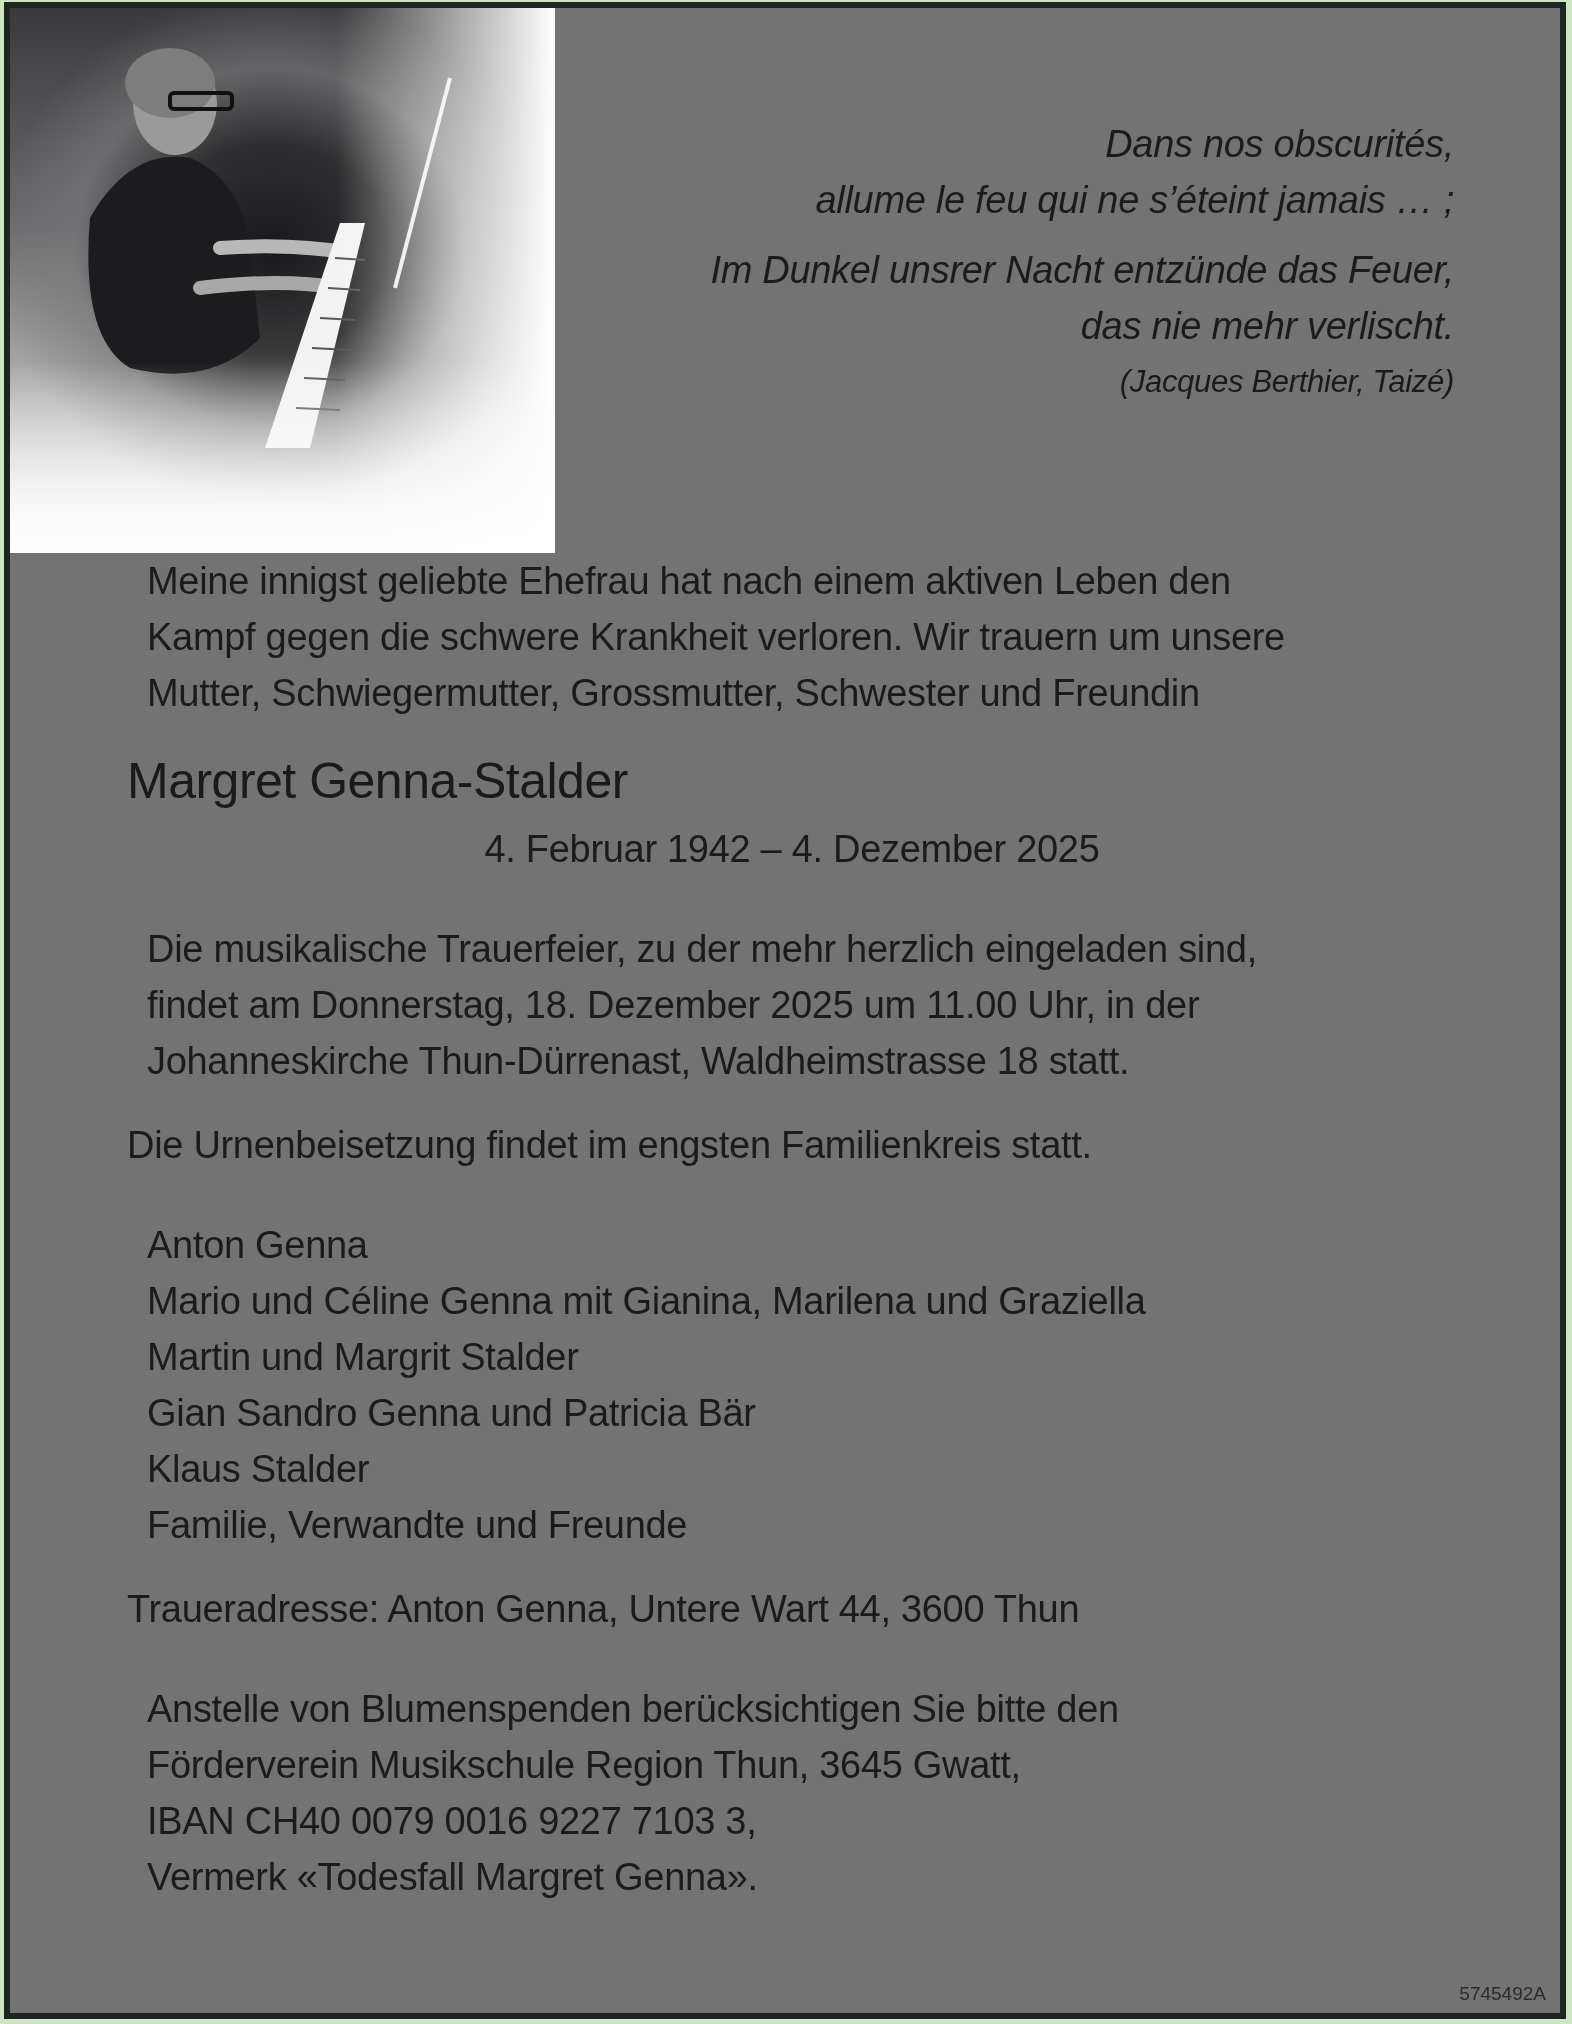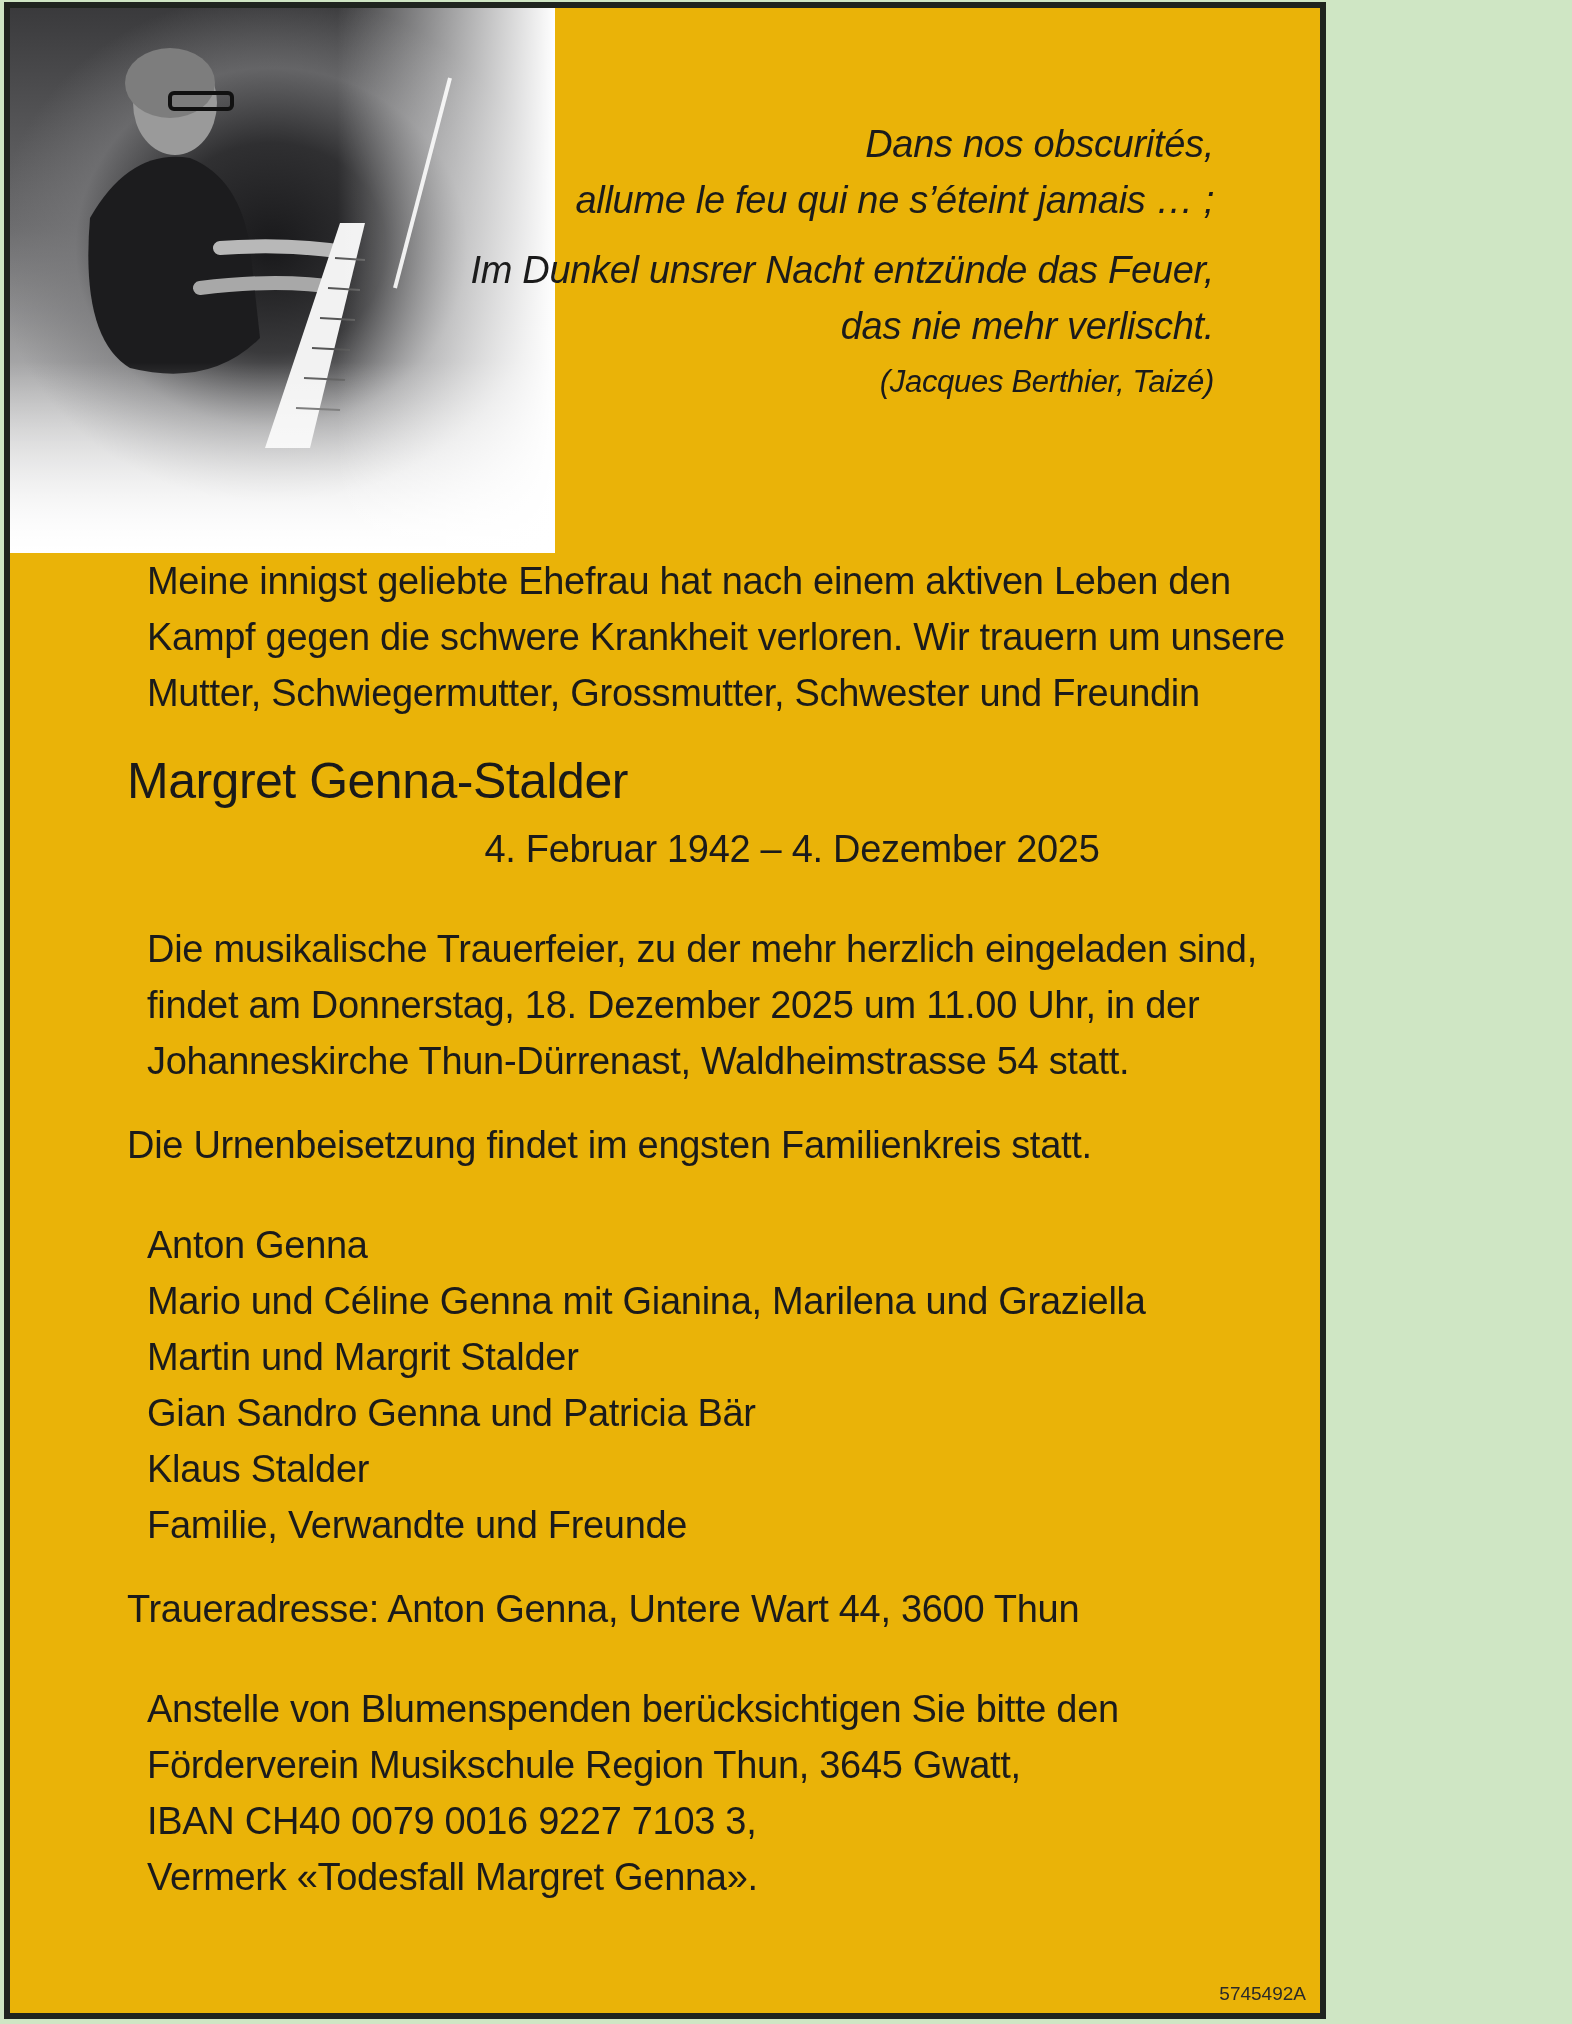--- a/index.html
+++ b/index.html
@@ -7,24 +7,24 @@
     width: 1572px; height: 2024px;
     background: #cfe6c4;
     position: relative;
     overflow: hidden;
     font-family: "Liberation Sans", sans-serif;
     color: #1b1b1b;
   }
   .frame {
     position: absolute;
     left: 4px; top: 2px;
-    width: 1322px; height: 2017px;
+    width: 1562px; height: 2017px;
     box-sizing: border-box;
     border: 6px solid #1f241f;
-    background: #eab308;
+    background: #737373;
     overflow: hidden;
   }
   
   .photo {
     position: absolute;
     left: 0; top: 0;
     width: 545px; height: 545px;
     background:
       radial-gradient(ellipse 60% 55% at 48% 44%, rgba(20,20,22,0.95) 0%, rgba(40,40,42,0.85) 35%, rgba(120,120,122,0.6) 60%, rgba(255,255,255,0) 85%),
       linear-gradient(180deg, #3a3a3c 0%, #6b6b6d 40%, #f5f5f5 100%);
@@ -126,21 +126,21 @@
       <span class="family-line">Kampf gegen die schwere Krankheit verloren. Wir trauern um unsere</span>
       <span class="family-line">Mutter, Schwiegermutter, Grossmutter, Schwester und Freundin</span>
     </p>
 
     <p class="name">Margret Genna-Stalder</p>
     <p class="dates">4. Februar 1942 – 4. Dezember 2025</p>
 
     <p class="block">
       <span class="family-line">Die musikalische Trauerfeier, zu der mehr herzlich eingeladen sind,</span>
       <span class="family-line">findet am Donnerstag, 18. Dezember 2025 um 11.00 Uhr, in der</span>
-      <span class="family-line">Johanneskirche Thun-Dürrenast, Waldheimstrasse 54 statt.</span>
+      <span class="family-line">Johanneskirche Thun-Dürrenast, Waldheimstrasse 18 statt.</span>
     </p>
     <p class="block-sm">Die Urnenbeisetzung findet im engsten Familienkreis statt.</p>
 
     <p class="block">
       <span class="family-line">Anton Genna</span>
       <span class="family-line">Mario und Céline Genna mit Gianina, Marilena und Graziella</span>
       <span class="family-line">Martin und Margrit Stalder</span>
       <span class="family-line">Gian Sandro Genna und Patricia Bär</span>
       <span class="family-line">Klaus Stalder</span>
       <span class="family-line">Familie, Verwandte und Freunde</span>

